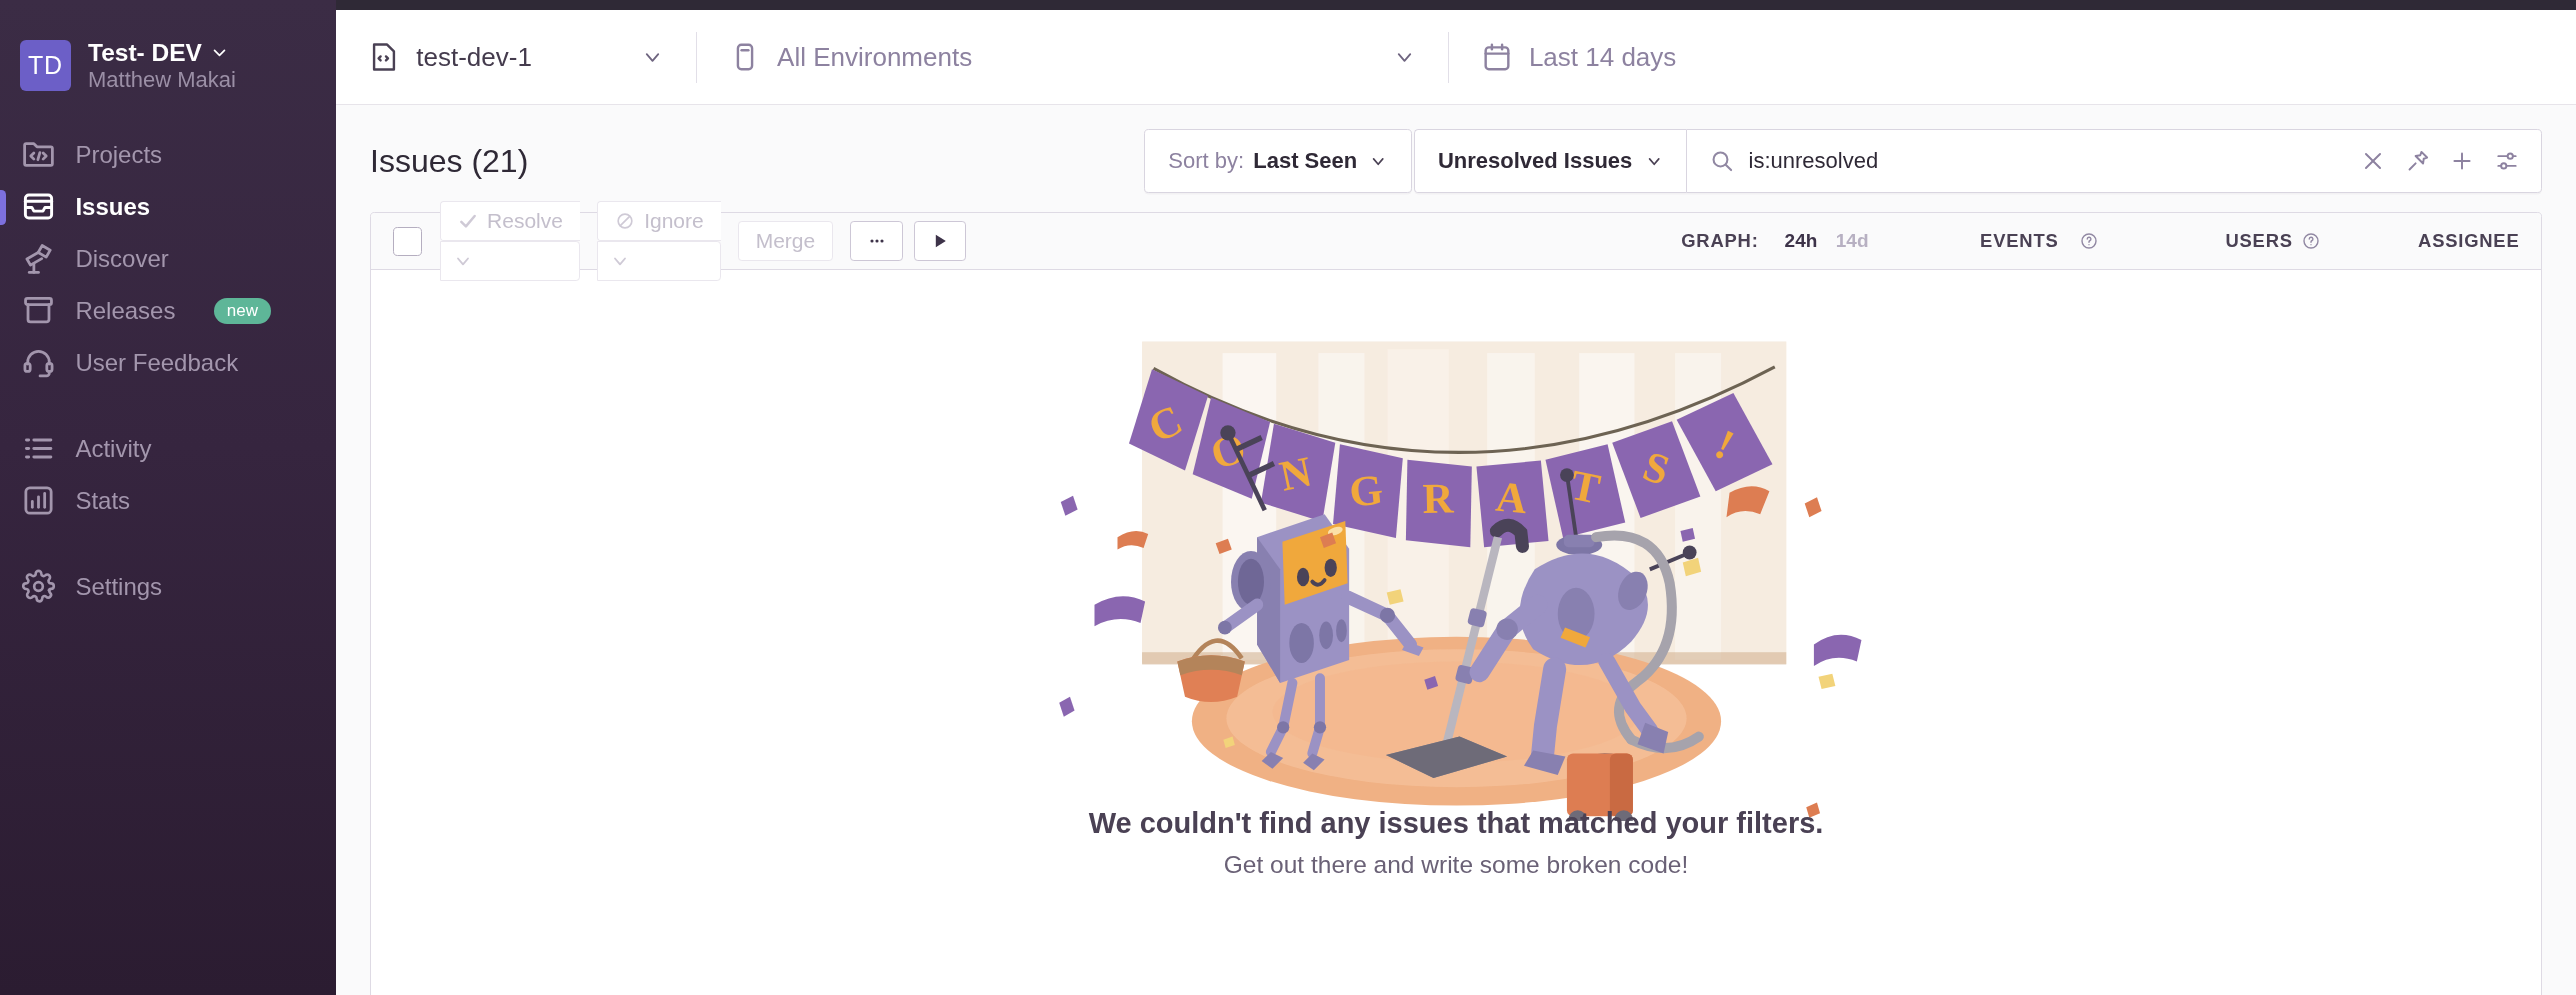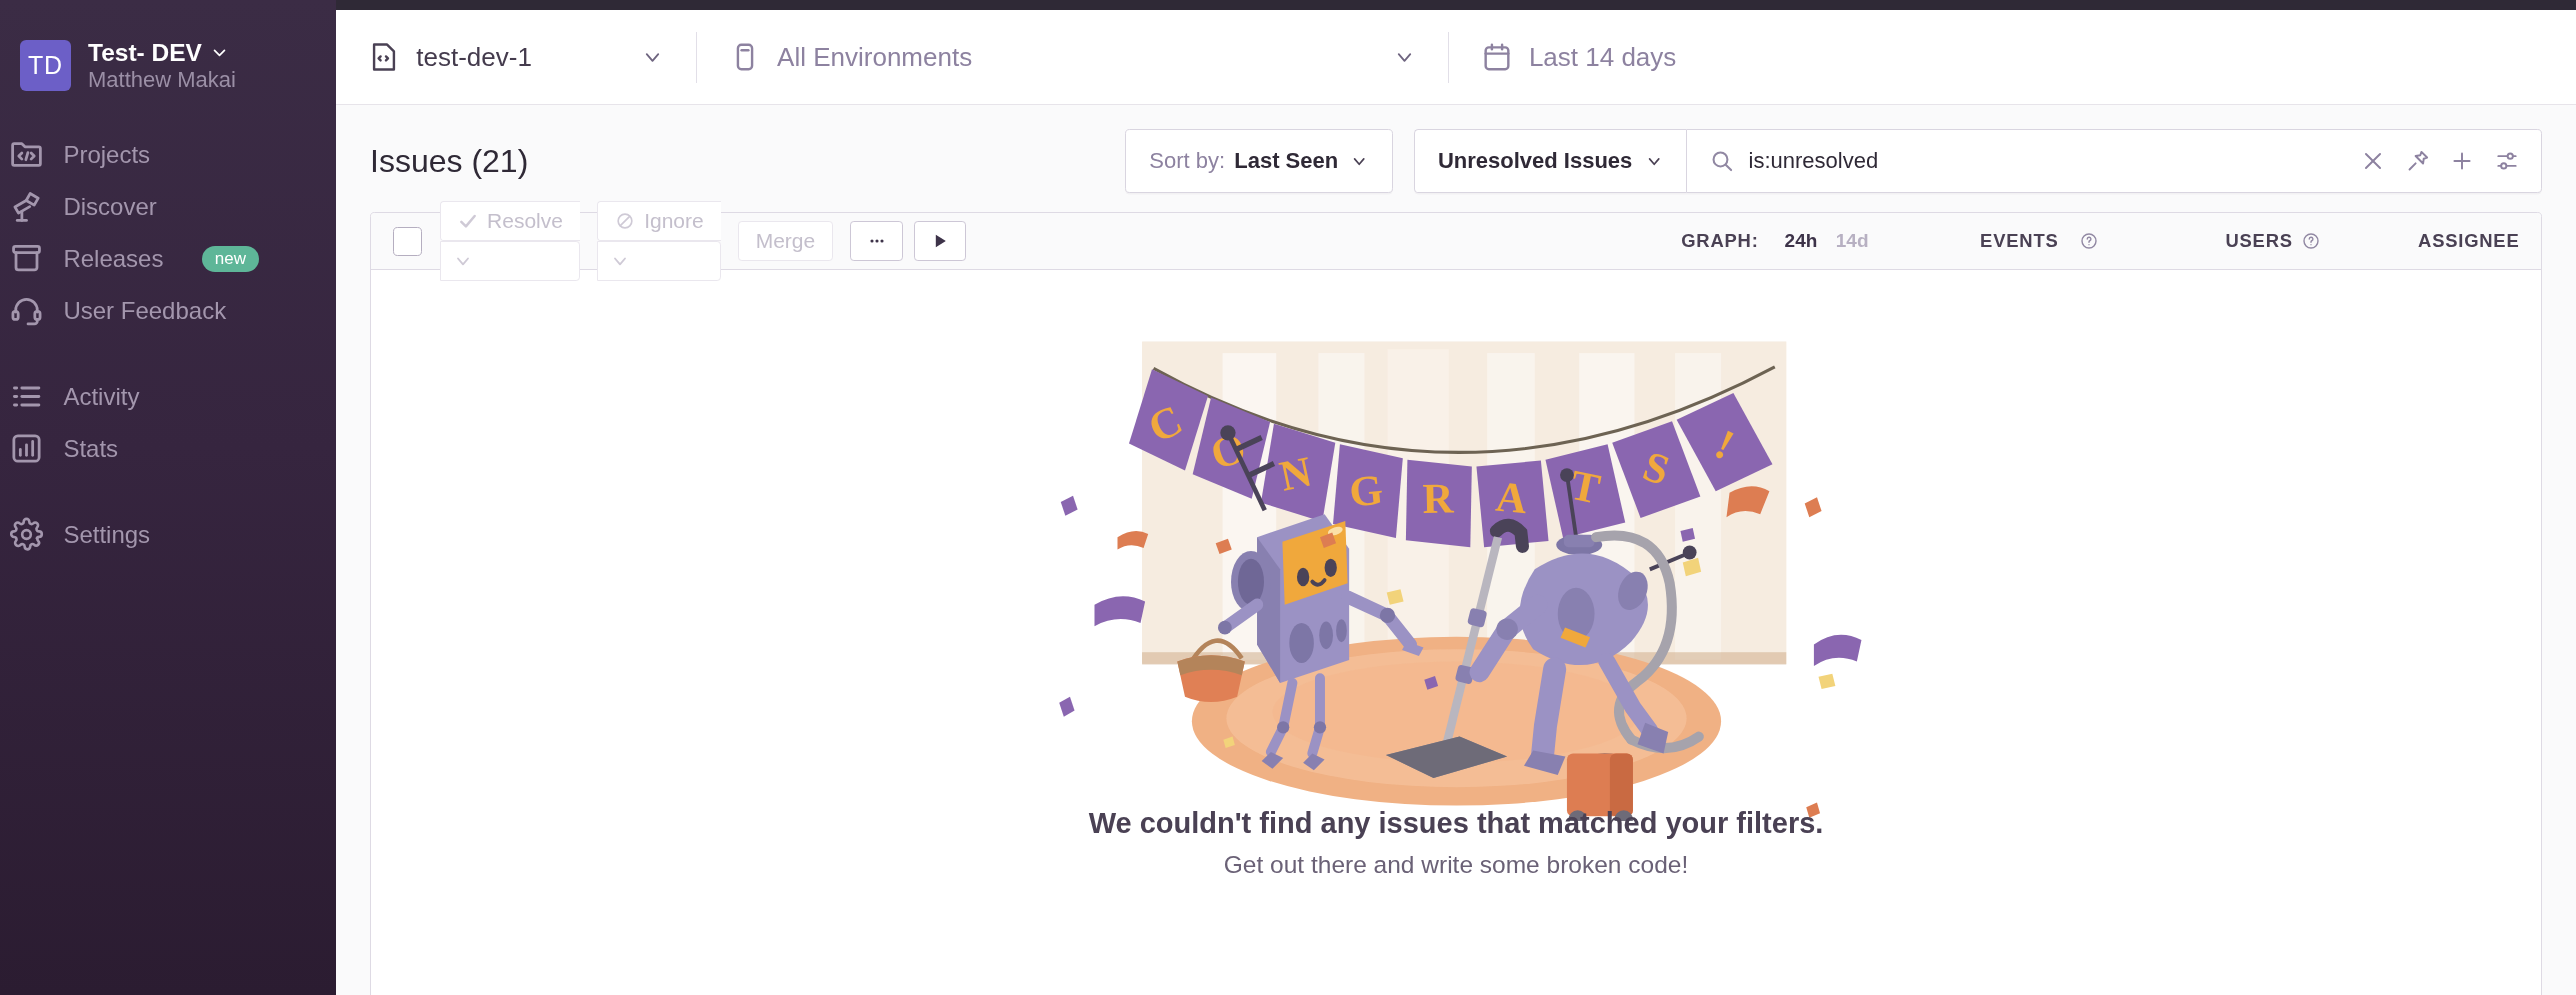--- a/index.html
+++ b/index.html
@@ -27,21 +27,21 @@
   .org-text { line-height:1.12; }
   .org-name { color:#fff; font-size:24.5px; font-weight:bold; display:flex; align-items:center; gap:9.2px;}
   .org-user { color:#9b8fa6; font-size:22px; margin-top:1.5px; }
   .caret-sm { width:17px; height:17px; flex:0 0 auto; }
 
   .nav { margin-top:26px; }
   .nav-group { }
   .nav-gap { height:34px; }
   .nav-item {
     position:relative; display:flex; align-items:center; gap:18.4px;
-    height:52px; padding-left:8px; cursor:pointer;
+    height:52px; padding-left:20px; cursor:pointer;
   }
   .nav-item .nv-ico { width:37px; height:37px; flex:0 0 auto; display:flex; align-items:center; justify-content:center; }
   .nav-item .nv-label { color:#a396ad; font-size:24px; white-space:nowrap; }
   .nav-item.active .nv-label { color:#fff; font-weight:bold; }
   .nav-item.active .nv-ico svg { stroke:#fff; }
   .nav-item.active::before {
     content:""; position:absolute; left:-10.7px; top:9.2px; width:17px; height:35px;
     background:#7d70dd; border-radius:4.6px;
   }
   .badge-new {
@@ -73,21 +73,21 @@
   .filters-row { display:flex; align-items:center; height:66px; margin-bottom:18.4px; }
   .page-title { font-size:32px; color:#2f2936; font-weight:400; }
   .filters-right { margin-left:auto; display:flex; align-items:stretch; }
   .ctl {
     background:#fff; border:0.8px solid #d9d5e0; border-radius:4.6px; height:64px;
     display:flex; align-items:center; padding:0 23px; font-size:22px; color:#2f2936;
     box-shadow:0 1.5px 0 rgba(43,34,51,0.04); cursor:pointer; white-space:nowrap;
   }
   .ctl .lbl-muted { color:#8d82a0; margin-right:9.2px; }
   .ctl .cv { margin-left:12.3px; width:18.4px; height:18.4px; }
-  .ctl-sort { margin-right:21px; }
+  .ctl-sort { margin-right:2px; }
   .search-wrap { display:flex; align-items:stretch; flex:0 0 auto; }
   .ctl-saved { border-radius:4.6px 0 0 4.6px; border-right:none; font-weight:bold; }
   .search-box {
     background:#fff; border:0.8px solid #d9d5e0; border-radius:0 4.6px 4.6px 0; height:64px;
     width:856px; display:flex; align-items:center; padding:0 21.5px;
     box-shadow:0 1.5px 0 rgba(43,34,51,0.04);
   }
   .search-box .sq { width:26px; height:26px; margin-right:14px; flex:0 0 auto; }
   .search-input { border:none; outline:none; font-size:22px; color:#2f2936;
     font-family:"Liberation Sans",sans-serif; flex:1; background:transparent; }
@@ -161,20 +161,30 @@
           <svg viewBox="0 0 24 24" fill="none" stroke="#a396ad" stroke-width="1.8" stroke-linecap="round" stroke-linejoin="round">
               <path d="M3 6a1 1 0 0 1 1-1h5l2 2h9a1 1 0 0 1 1 1v10a1 1 0 0 1-1 1H4a1 1 0 0 1-1-1z"></path>
               <polyline points="9 11 7 13 9 15"></polyline>
               <polyline points="15 11 17 13 15 15"></polyline>
               <line x1="11.6" y1="15.4" x2="12.9" y2="10.8"></line>
             </svg>
         </span>
         <span class="nv-label">Projects</span>
       </div>
 
+      <div class="nav-item active">
+        <span class="nv-ico">
+          <svg viewBox="0 0 24 24" fill="none" stroke="#fff" stroke-width="1.9" stroke-linecap="round" stroke-linejoin="round">
+              <rect x="3.5" y="4.5" width="17" height="15" rx="2.2"></rect>
+              <line x1="3.5" y1="8.6" x2="20.5" y2="8.6"></line>
+              <path d="M3.5 12.6h4.2l1.3 2.4h5.9l1.3-2.4h4.3"></path>
+            </svg>
+        </span>
+        <span class="nv-label">Issues</span>
+      </div>
 
       <div class="nav-item">
         <span class="nv-ico">
           <svg viewBox="0 0 24 24" fill="none" stroke="#a396ad" stroke-width="1.8" stroke-linecap="round" stroke-linejoin="round">
               <path d="M14.4 3.6l5.2 3-2.6 4.5-5.2-3z"></path>
               <path d="M11.8 8.1l-7.3 4.2 2.3 4 7.3-4.2"></path>
               <line x1="9" y1="15.4" x2="9" y2="21"></line>
               <line x1="6" y1="21" x2="12" y2="21"></line>
             </svg>
         </span>

